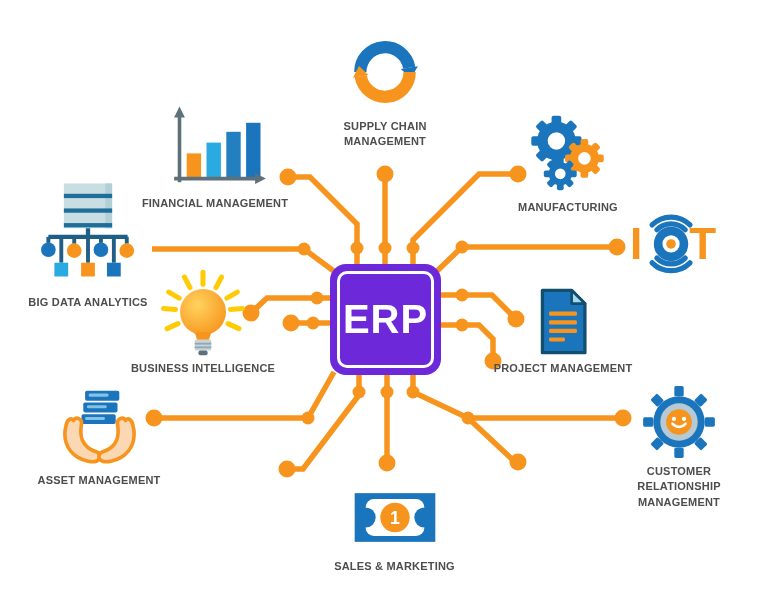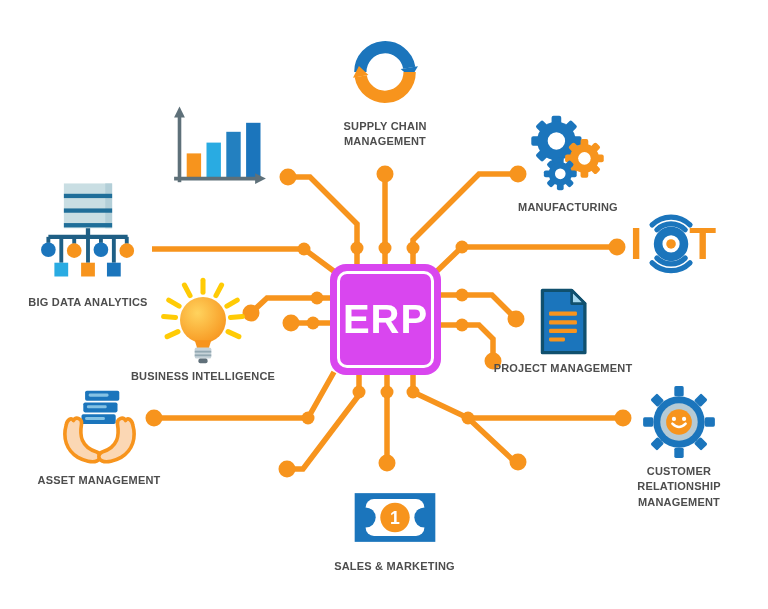--- a/index.html
+++ b/index.html
@@ -1,19 +1,19 @@
 <!DOCTYPE html>
 <html><head>
 <meta charset="utf-8">
 <style>
   html,body{margin:0;padding:0;background:#fff;}
   .canvas{position:relative;width:768px;height:609px;background:#fff;overflow:hidden;
           font-family:"Liberation Sans",sans-serif;}
   .circuit{position:absolute;left:0;top:0;z-index:1;}
-  .chip{position:absolute;left:330px;top:264px;width:111px;height:111px;background:#d946ef;
+  .chip{position:absolute;left:330px;top:264px;width:111px;height:111px;background:#6d28d9;
         border-radius:16px;display:flex;align-items:center;justify-content:center;z-index:2;}
   .chip::before{content:"";position:absolute;inset:7px;border:3.5px solid #fff;border-radius:10px;}
   .chip-label{position:relative;font-weight:bold;font-size:40px;color:#fff;letter-spacing:1px;}
   .module{position:absolute;display:flex;flex-direction:column;align-items:center;z-index:2;}
   .module .icon{display:block;}
   .label{margin-top:3px;font-weight:bold;font-size:11px;line-height:1.4;color:#4D4D4D;
          text-align:center;letter-spacing:.2px;}
 </style>
 </head>
 <body>
@@ -90,20 +90,21 @@
       <rect x="50" y="44" width="16" height="40" fill="#29ABE2"></rect>
       <rect x="72" y="32" width="16" height="52" fill="#2380C0"></rect>
       <rect x="94" y="22" width="16" height="62" fill="#1B75BC"></rect>
       <g stroke="#5E7079" stroke-width="4" fill="none">
         <path d="M20,88 V14"></path>
           <path d="M14,84 H106"></path>
       </g>
       <polygon points="20,4 14,16 26,16" fill="#5E7079"></polygon>
       <polygon points="116,84 104,78 104,90" fill="#5E7079"></polygon>
     </svg>
+    <div class="label">FINANCIAL MANAGEMENT</div>
   </div>
 
   <div class="module" style="left:488px;top:112px;width:160px">
     <svg class="icon" width="88" height="85" viewBox="0 0 88 88">
       <g transform="translate(32,30)" fill="#1B75BC">
         <g>
           <rect x="-5" y="-26" width="10" height="11" rx="2"></rect>
           <rect x="-5" y="-26" width="10" height="11" rx="2" transform="rotate(45)"></rect>
           <rect x="-5" y="-26" width="10" height="11" rx="2" transform="rotate(90)"></rect>
           <rect x="-5" y="-26" width="10" height="11" rx="2" transform="rotate(135)"></rect>
@@ -186,21 +187,21 @@
       <circle cx="42" cy="82" r="8.5" fill="#F7941D"></circle>
       <circle cx="73" cy="81" r="8.5" fill="#1B75BC"></circle>
       <circle cx="103" cy="82" r="8.5" fill="#F7941D"></circle>
       <rect x="19" y="96" width="16" height="16" fill="#29ABE2"></rect>
       <rect x="50" y="96" width="16" height="16" fill="#F7941D"></rect>
       <rect x="80" y="96" width="16" height="16" fill="#1B75BC"></rect>
     </svg>
     <div class="label">BIG DATA ANALYTICS</div>
   </div>
 
-  <div class="module" style="left:128px;top:272px;width:150px">
+  <div class="module" style="left:128px;top:264px;width:150px">
     <svg class="icon" width="92" height="94" viewBox="0 0 100 102">
       <defs>
         <radialGradient id="bgrad" cx="38%" cy="35%" r="75%">
           <stop offset="0%" stop-color="#FFD35E"></stop>
             <stop offset="100%" stop-color="#F7941D"></stop>
         </radialGradient>
       </defs>
       <g stroke="#FFCB05" stroke-width="5.5" stroke-linecap="round">
         <path d="M50,22 V9"></path>
         <path d="M64.1,25.6 L70.2,14.1"></path>

